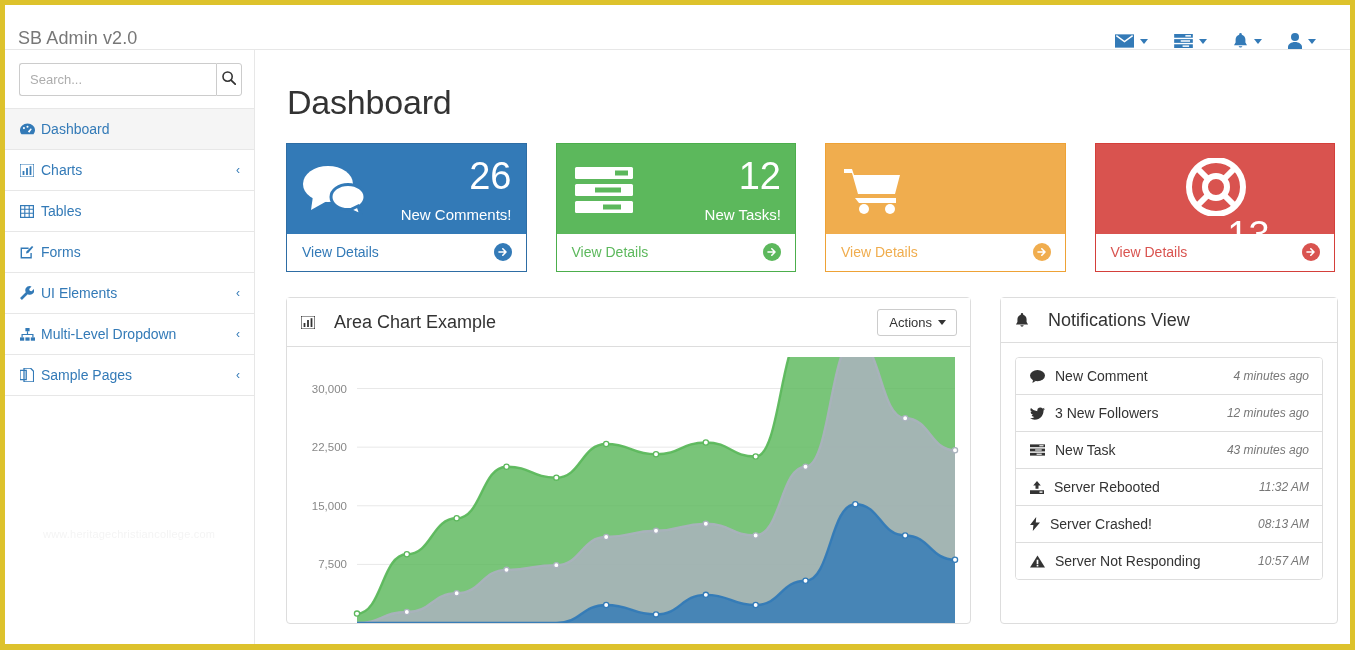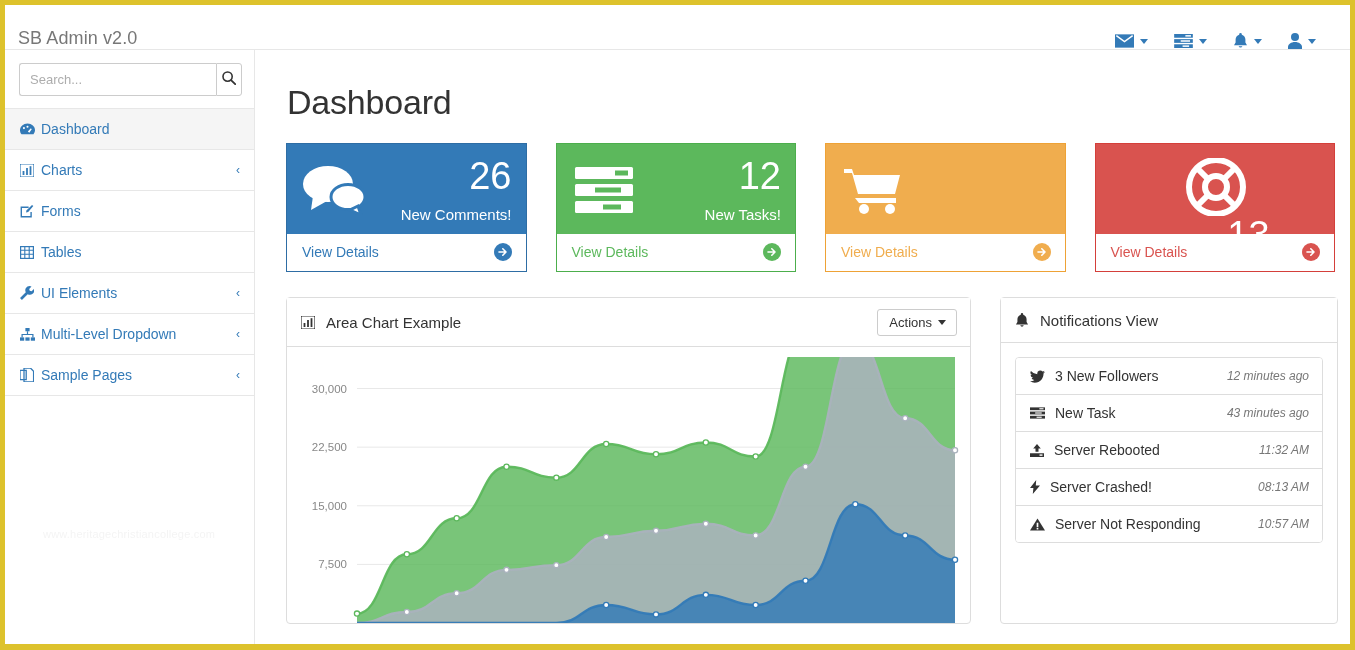--- a/index.html
+++ b/index.html
@@ -84,21 +84,21 @@
   .card.orange { border-color: #eea236; } .card.orange .card-top { background: #f0ad4e; } .card.orange .card-foot { color: #f0ad4e; }
   .card.red    { border-color: #d43f3a; } .card.red .card-top    { background: #d9534f; flex-direction: column; } .card.red .card-foot    { color: #d9534f; }
 
   
   .panels { display: flex; gap: 29px; margin-top: 25px; }
   .panel { border: 1px solid #ddd; border-radius: 4px; background: #fff; }
   .panel-head {
     padding: 11px 13px 10px 14px; border-bottom: 1px solid #ddd; background: #fff;
     display: flex; align-items: center; justify-content: space-between; min-height: 45px;
   }
-  .panel-title { display: flex; align-items: center; gap: 11px; font-size: 15px; color: #333; }
+  .panel-title { display: flex; align-items: center; gap: 19px; font-size: 18px; color: #333; }
   .panel-title svg { fill: #333; display: block; }
   .actions-btn {
     border: 1px solid #ccc; background: #fff; border-radius: 3px; font-size: 13px;
     color: #333; padding: 5px 10px 5px 11px; display: flex; align-items: center; gap: 6px;
     cursor: pointer; font-family: "Liberation Sans", sans-serif;
   }
   .actions-btn .caret-d { width: 0; height: 0; border-left: 4px solid transparent; border-right: 4px solid transparent; border-top: 5px solid #333; }
 
   .chart-panel { flex: 1 1 auto; width: 685px; }
   .chart-body { padding: 10px 12px 0 12px; height: 276px; position: relative; }
@@ -213,36 +213,36 @@
                 <rect x="9.6" y="2.2" width="1.8" height="8.8" fill="#337ab7"></rect>
               </svg>
           </span>
           <span class="s-label">Charts</span>
           <span class="chev">‹</span>
         </li>
 
         <li class="side-item">
           <span class="s-ico">
             <svg width="14" height="13" viewBox="0 0 14 13">
+                <rect x="0.6" y="0.6" width="12.8" height="11.8" fill="none" stroke="#337ab7" stroke-width="1.2"></rect>
+                <path d="M0.6 4.2h12.8M0.6 8.2h12.8M4.8 0.6v11.8M9.2 0.6v11.8" stroke="#337ab7" stroke-width="1.1"></path>
+              </svg>
+          </span>
+          <span class="s-label">Tables</span>
+          <span class="chev"></span>
+        </li>
+
+        <li class="side-item">
+          <span class="s-ico">
+            <svg width="14" height="13" viewBox="0 0 14 13">
                 <path d="M0.6 1.6h8v1.4h-6.6v8h8.4v-4h1.4v5.4H0.6z" fill="#337ab7"></path>
                 <path d="M13.3 1.1L12 0l-5.4 5.3-.6 2.2 2.2-.6z" fill="#337ab7"></path>
               </svg>
           </span>
           <span class="s-label">Forms</span>
-          <span class="chev"></span>
-        </li>
-
-        <li class="side-item">
-          <span class="s-ico">
-            <svg width="14" height="13" viewBox="0 0 14 13">
-                <rect x="0.6" y="0.6" width="12.8" height="11.8" fill="none" stroke="#337ab7" stroke-width="1.2"></rect>
-                <path d="M0.6 4.2h12.8M0.6 8.2h12.8M4.8 0.6v11.8M9.2 0.6v11.8" stroke="#337ab7" stroke-width="1.1"></path>
-              </svg>
-          </span>
-          <span class="s-label">Tables</span>
           <span class="chev"></span>
         </li>
 
         <li class="side-item">
           <span class="s-ico">
             <svg width="14" height="14" viewBox="0 0 14 14">
                 <path d="M9.6 0a4.3 4.3 0 00-3.8 6.3L0 12.1 1.9 14l5.8-5.8A4.3 4.3 0 0013.9 3l-2.3 2.3-1.9-.5-.5-1.9L11.5.6A4.3 4.3 0 009.6 0z" fill="#337ab7"></path>
               </svg>
           </span>
           <span class="s-label">UI Elements</span>
@@ -468,20 +468,32 @@
                 <svg width="14" height="15" viewBox="0 0 15 16">
                     <path d="M7.5 0a1.3 1.3 0 00-1.3 1.3v.5C4 2.4 2.6 4.3 2.6 6.6v3L1 12.2h13L12.4 9.6v-3c0-2.3-1.4-4.2-3.6-4.8v-.5A1.3 1.3 0 007.5 0zM5.6 13.2a2 2 0 003.8 0H5.6z" fill="#333"></path>
                   </svg>
               </span>
               <span>Notifications View</span>
             </div>
           </div>
           <div class="notif-list">
             <div class="notif-inner">
 
+              <div class="notif-item">
+                <div class="notif-left">
+                  <span>
+                    <svg width="15" height="13" viewBox="0 0 15 13">
+                        <ellipse cx="7.5" cy="5.6" rx="7.5" ry="5.6" fill="#333"></ellipse>
+                        <path d="M3 10l-.6 3 4-2.4z" fill="#333"></path>
+                      </svg>
+                  </span>
+                  <span>New Comment</span>
+                </div>
+                <span class="notif-time">4 minutes ago</span>
+              </div>
 
               <div class="notif-item">
                 <div class="notif-left">
                   <span>
                     <svg width="15" height="13" viewBox="0 0 16 13">
                         <path d="M16 1.6a6.4 6.4 0 01-1.9.5A3.3 3.3 0 0015.5.3a6.5 6.5 0 01-2.1.8A3.3 3.3 0 007.8 4a9.3 9.3 0 01-6.8-3.4 3.3 3.3 0 001 4.4A3.2 3.2 0 01.6 4.6v.1a3.3 3.3 0 002.6 3.2 3.3 3.3 0 01-1.5.1 3.3 3.3 0 003 2.3A6.6 6.6 0 010 11.6a9.3 9.3 0 005 1.5c6.1 0 9.4-5 9.4-9.4v-.4A6.7 6.7 0 0016 1.6z" fill="#333"></path>
                       </svg>
                   </span>
                   <span>3 New Followers</span>
                 </div>

